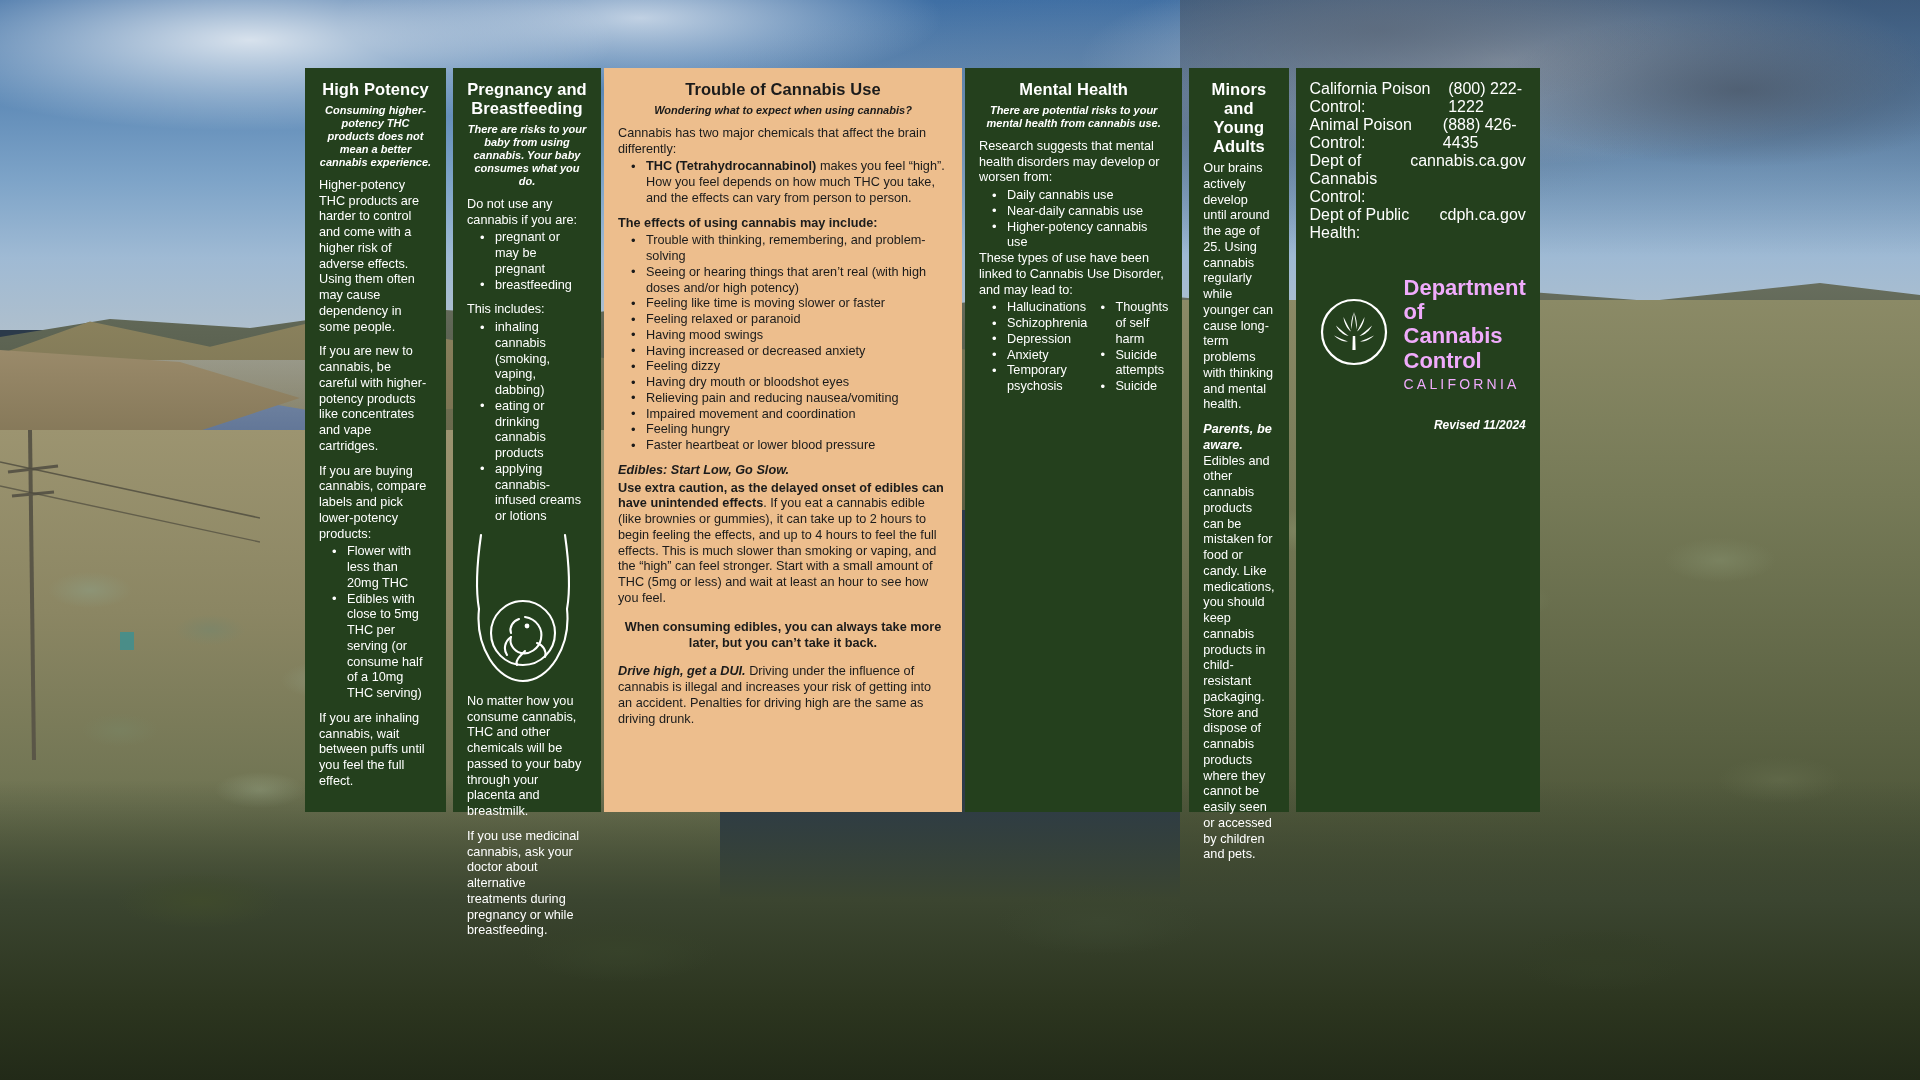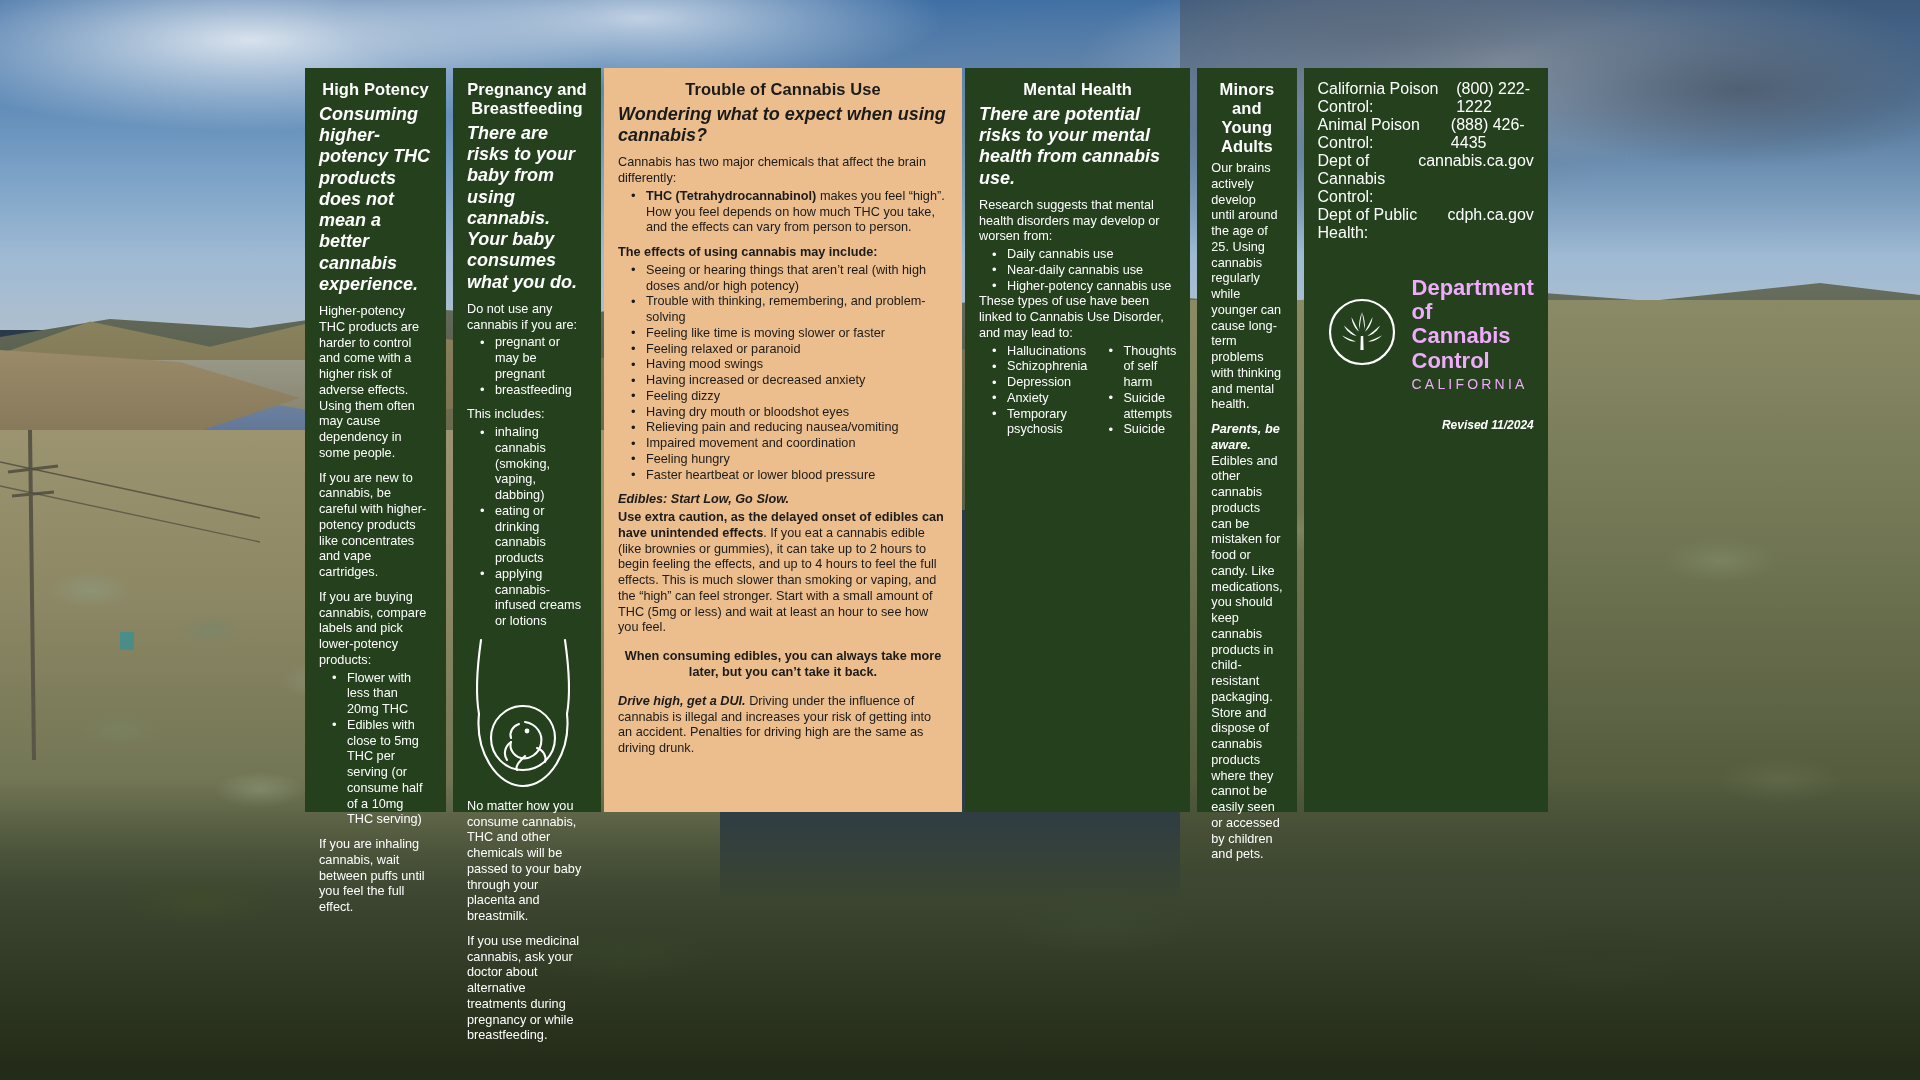--- a/index.html
+++ b/index.html
@@ -123,24 +123,24 @@
   .col-center .panel-tan { height: 100%; }
 
   .p-title {
     text-align: center;
     font-weight: bold;
     font-size: 16.5px;
     letter-spacing: .1px;
     margin-bottom: 5px;
   }
   .p-sub {
-    text-align: left;
+    text-align: center;
     font-weight: bold;
     font-style: italic;
-    font-size: 18px;
+    font-size: 11px;
     line-height: 1.18;
     margin-bottom: 9px;
   }
   .p-body {
     font-size: 12.7px;
     line-height: 1.24;
   }
   .p-body p { margin-bottom: 9px; }
   .p-body p.tight { margin-bottom: 2px; }
   .p-body p:last-child { margin-bottom: 0; }
@@ -169,21 +169,21 @@
 
   .centered-note {
     text-align: center;
     font-weight: bold;
     font-size: 12.7px;
     line-height: 1.25;
     margin: 13px 0 13px 0;
   }
 
   
-  .two-col { display: flex; gap: 8px; }
+  .two-col { display: flex; gap: 0px; }
   .two-col ul { flex: 1; }
   .two-col ul:first-child { flex: 0 0 52%; }
 
   
   .preg-panel { flex: 1; display: flex; flex-direction: column; }
   .preg-flow { position: relative; }
   .fetus-wrap {
     float: left;
     width: 112px; height: 165px;
     margin: 4px 8px 0 0;
@@ -304,22 +304,22 @@
     <section class="panel-tan">
       <div class="p-title">Trouble of Cannabis Use</div>
       <div class="p-sub">Wondering what to expect when using cannabis?</div>
       <div class="p-body">
         <p class="tight">Cannabis has two major chemicals that affect the brain differently:</p>
         <ul class="bul">
           <li><b>THC (Tetrahydrocannabinol)</b><span> makes you feel “high”. How you feel depends on how much THC you take, and the effects can vary from person to person.</span></li>
         </ul>
         <p class="tight"><b>The effects of using cannabis may include:</b></p>
         <ul class="bul">
+          <li>Trouble with thinking, remembering, and problem-solving</li>
           <li>Seeing or hearing things that aren’t real (with high doses and/or high potency)</li>
-          <li>Trouble with thinking, remembering, and problem-solving</li>
           <li>Feeling like time is moving slower or faster</li>
           <li>Feeling relaxed or paranoid</li>
           <li>Having mood swings</li>
           <li>Having increased or decreased anxiety</li>
           <li>Feeling dizzy</li>
           <li>Having dry mouth or bloodshot eyes</li>
           <li>Relieving pain and reducing nausea/vomiting</li>
           <li>Impaired movement and coordination</li>
           <li>Feeling hungry</li>
           <li>Faster heartbeat or lower blood pressure</li>

